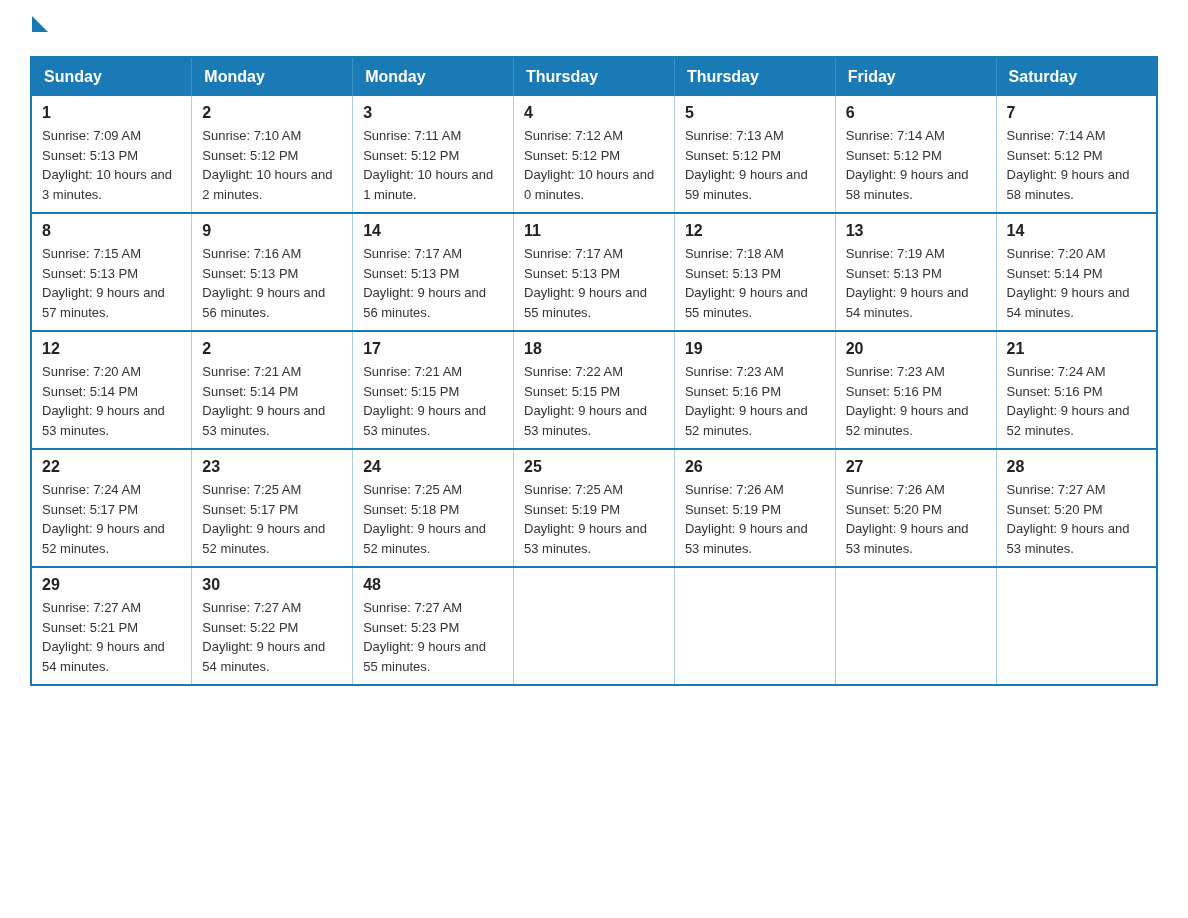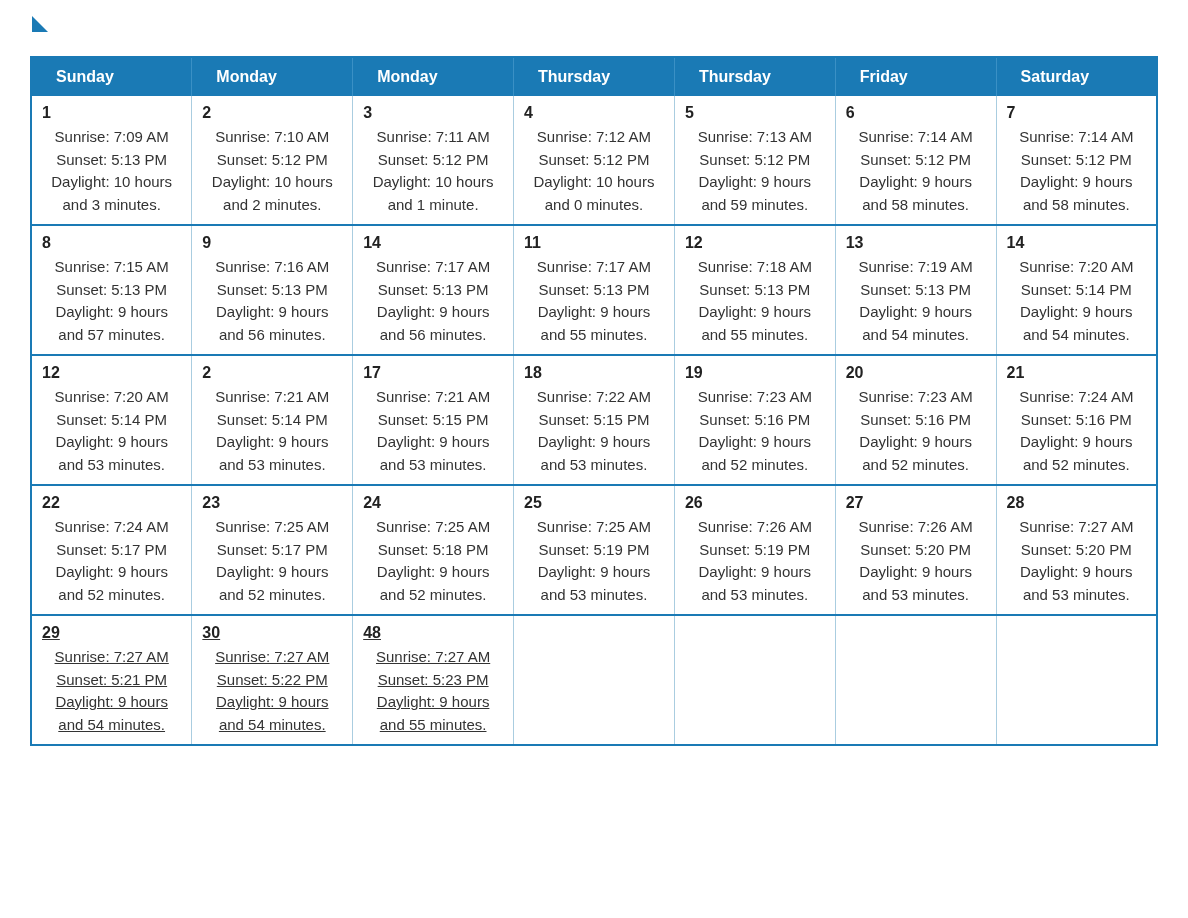--- a/index.html
+++ b/index.html
@@ -70,55 +70,53 @@
     .calendar {
       width: 100%;
       border-collapse: collapse;
       border: 2px solid #1a7ab5;
     }
     .calendar thead tr th {
       background-color: #1a7ab5;
       color: #fff;
       font-size: 16px;
       font-weight: bold;
-      padding: 10px 24px;
+      padding: 10px 12px;
       text-align: left;
       border-right: 1px solid #3a90c5;
     }
     .calendar thead tr th:last-child {
       border-right: none;
     }
     .calendar tbody tr td {
       vertical-align: top;
       padding: 8px 10px;
       border-right: 1px solid #aacde0;
       border-bottom: 2px solid #1a7ab5;
       font-size: 13px;
       color: #333;
       width: 14.28%;
     }
     .calendar tbody tr td:last-child {
       border-right: none;
     }
     .calendar tbody tr:last-child td {
       border-bottom: none;
-      text-decoration: underline;
     }
     .day-number {
       font-size: 16px;
       font-weight: bold;
       color: #222;
       display: block;
       margin-bottom: 4px;
     }
     .day-info {
-      font-size: 15px;
+      font-size: 13px;
       line-height: 1.5;
       color: #333;
-      text-align: center;
     }
     .empty-cell {
       background: #fff;
     }
   </style>
 </head>
 <body>
 
 <div class="header">
   <div class="logo">

